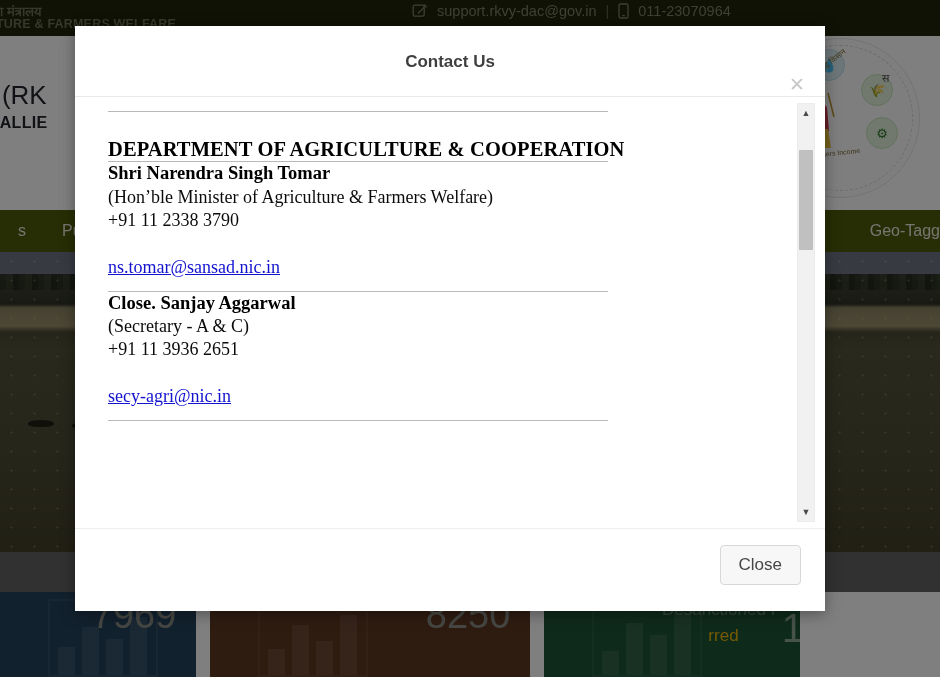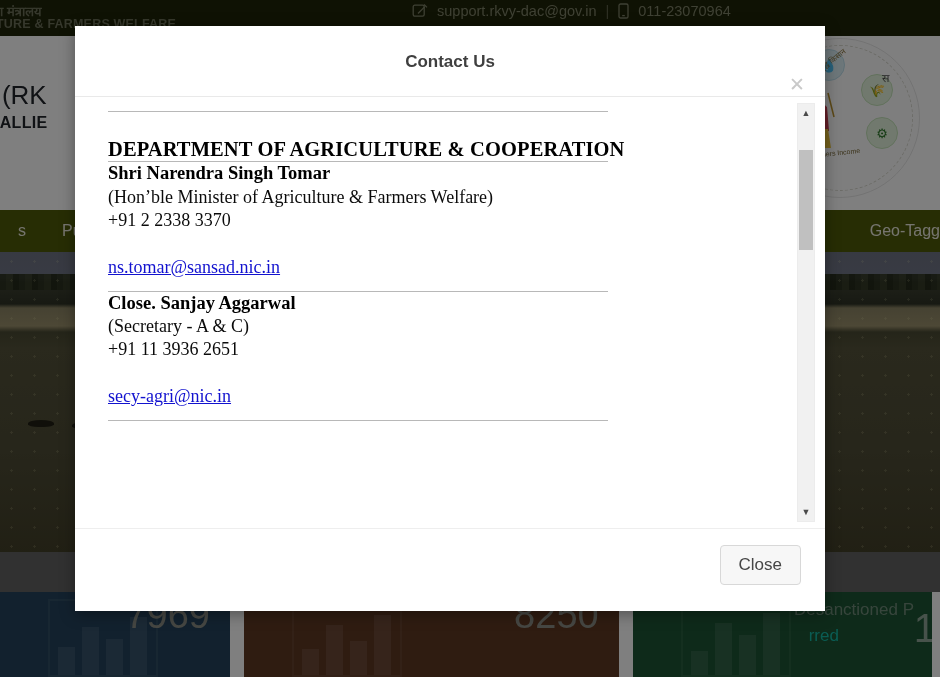--- a/index.html
+++ b/index.html
@@ -215,21 +215,21 @@
   .strip-grey {
     position: absolute;
     top: 552px; left: 0;
     width: 940px; height: 40px;
     background: #636363;
   }
 
   .cards {
     position: absolute;
     top: 592px; left: 0;
-    width: 932px; height: 85px;
+    width: 800px; height: 85px;
     display: flex;
     gap: 14px;
   }
   .card {
     position: relative;
     height: 85px;
     overflow: hidden;
     color: #d9d9d9;
   }
   .card.c1 { width: 232px; background: #24435c; }
@@ -254,23 +254,23 @@
   }
   .card-label {
     position: absolute;
     right: 18px; top: 8px;
     font-size: 17px;
     color: #6f8b79;
     white-space: nowrap;
   }
   .card-sub {
     position: absolute;
-    left: 176px; top: 34px;
+    left: 164px; top: 34px;
     font-size: 17px;
-    color: #14b8a6;
+    color: #eab308;
     text-align: center;
   }
   .card-num3 {
     position: absolute;
     right: -4px; top: 14px;
     font-size: 40px;
     color: #8fa596;
   }
 
   
@@ -561,21 +561,21 @@
     <div class="body-scroll">
       <div class="contact-inner">
 
         <hr class="hr top">
         <div class="dept-head">DEPARTMENT OF AGRICULTURE &amp; COOPERATION</div>
         <hr class="hr">
 
         <div class="person">
           <div class="p-name">Shri Narendra Singh Tomar</div>
           <div class="p-role">(Hon’ble Minister of Agriculture &amp; Farmers Welfare)</div>
-          <div class="p-phone">+91 2 2338 3370</div>
+          <div class="p-phone">+91 11 2338 3790</div>
           <a class="p-mail">ns.tomar@sansad.nic.in</a>
           <hr class="hr">
         </div>
 
         <div class="person">
           <div class="p-name">Close. Sanjay Aggarwal</div>
           <div class="p-role">(Secretary - A &amp; C)</div>
           <div class="p-phone">+91 11 3936 2651</div>
           <a class="p-mail">secy-agri@nic.in</a>
           <hr class="hr">

